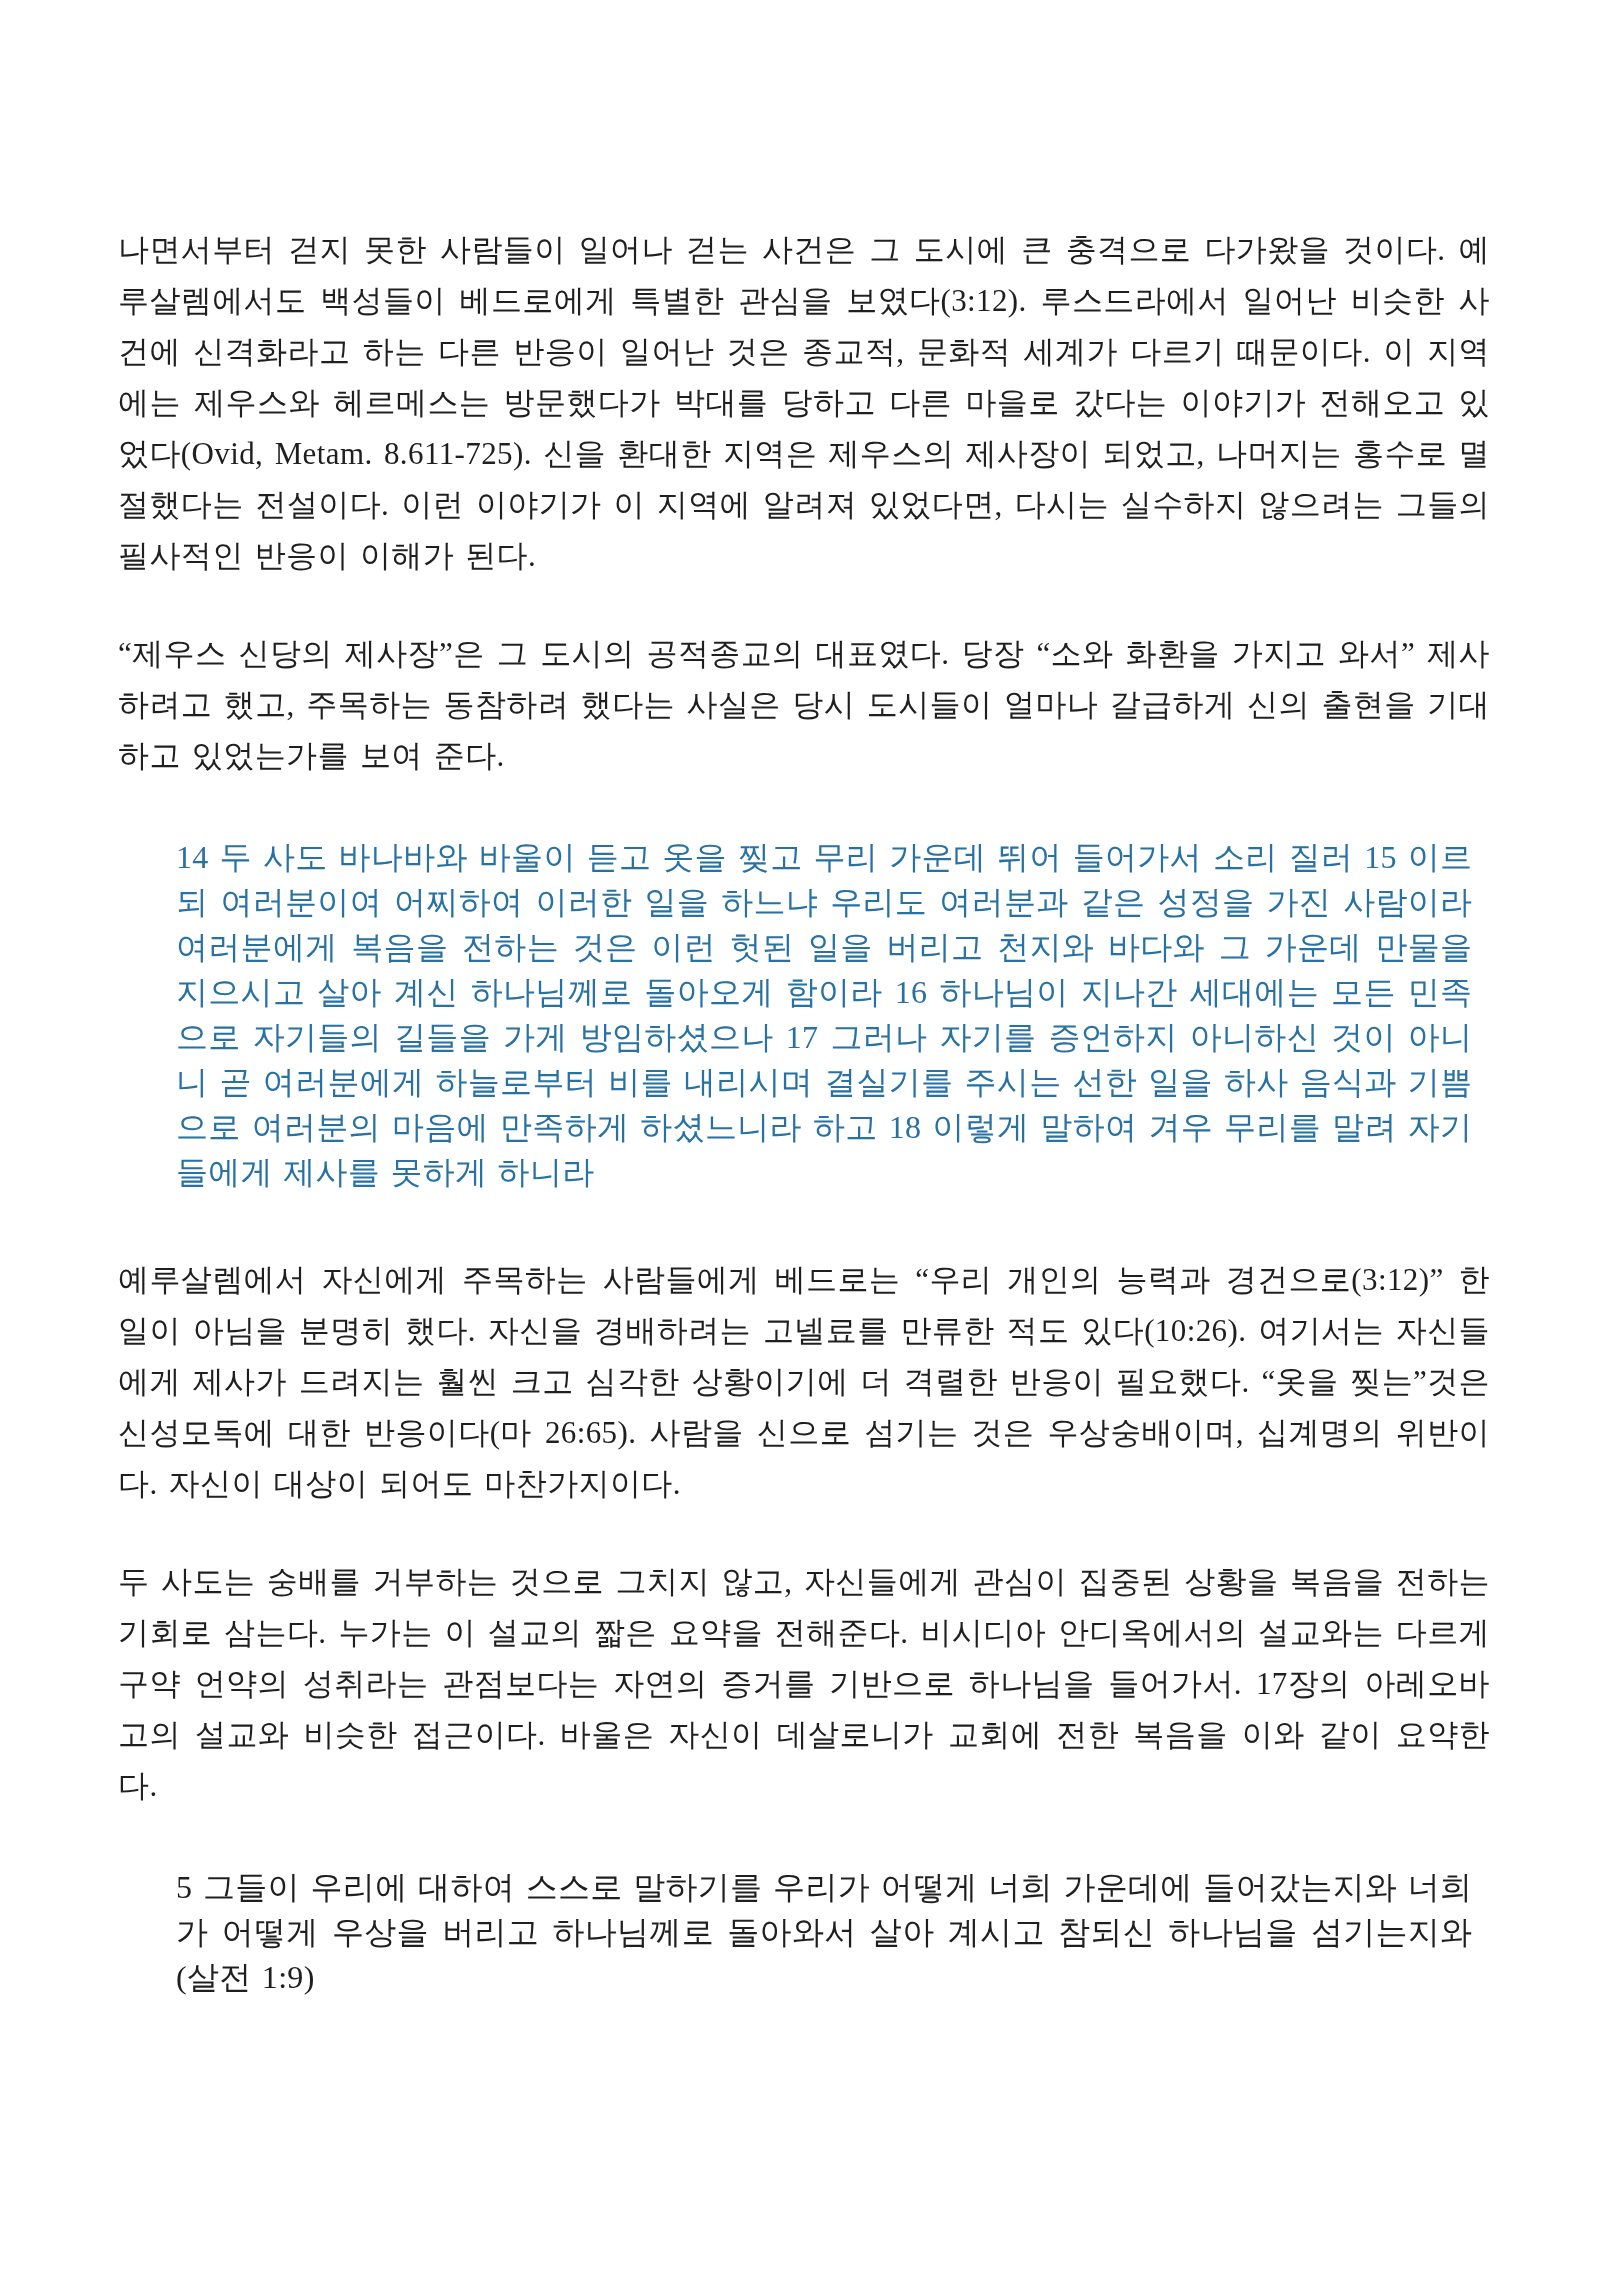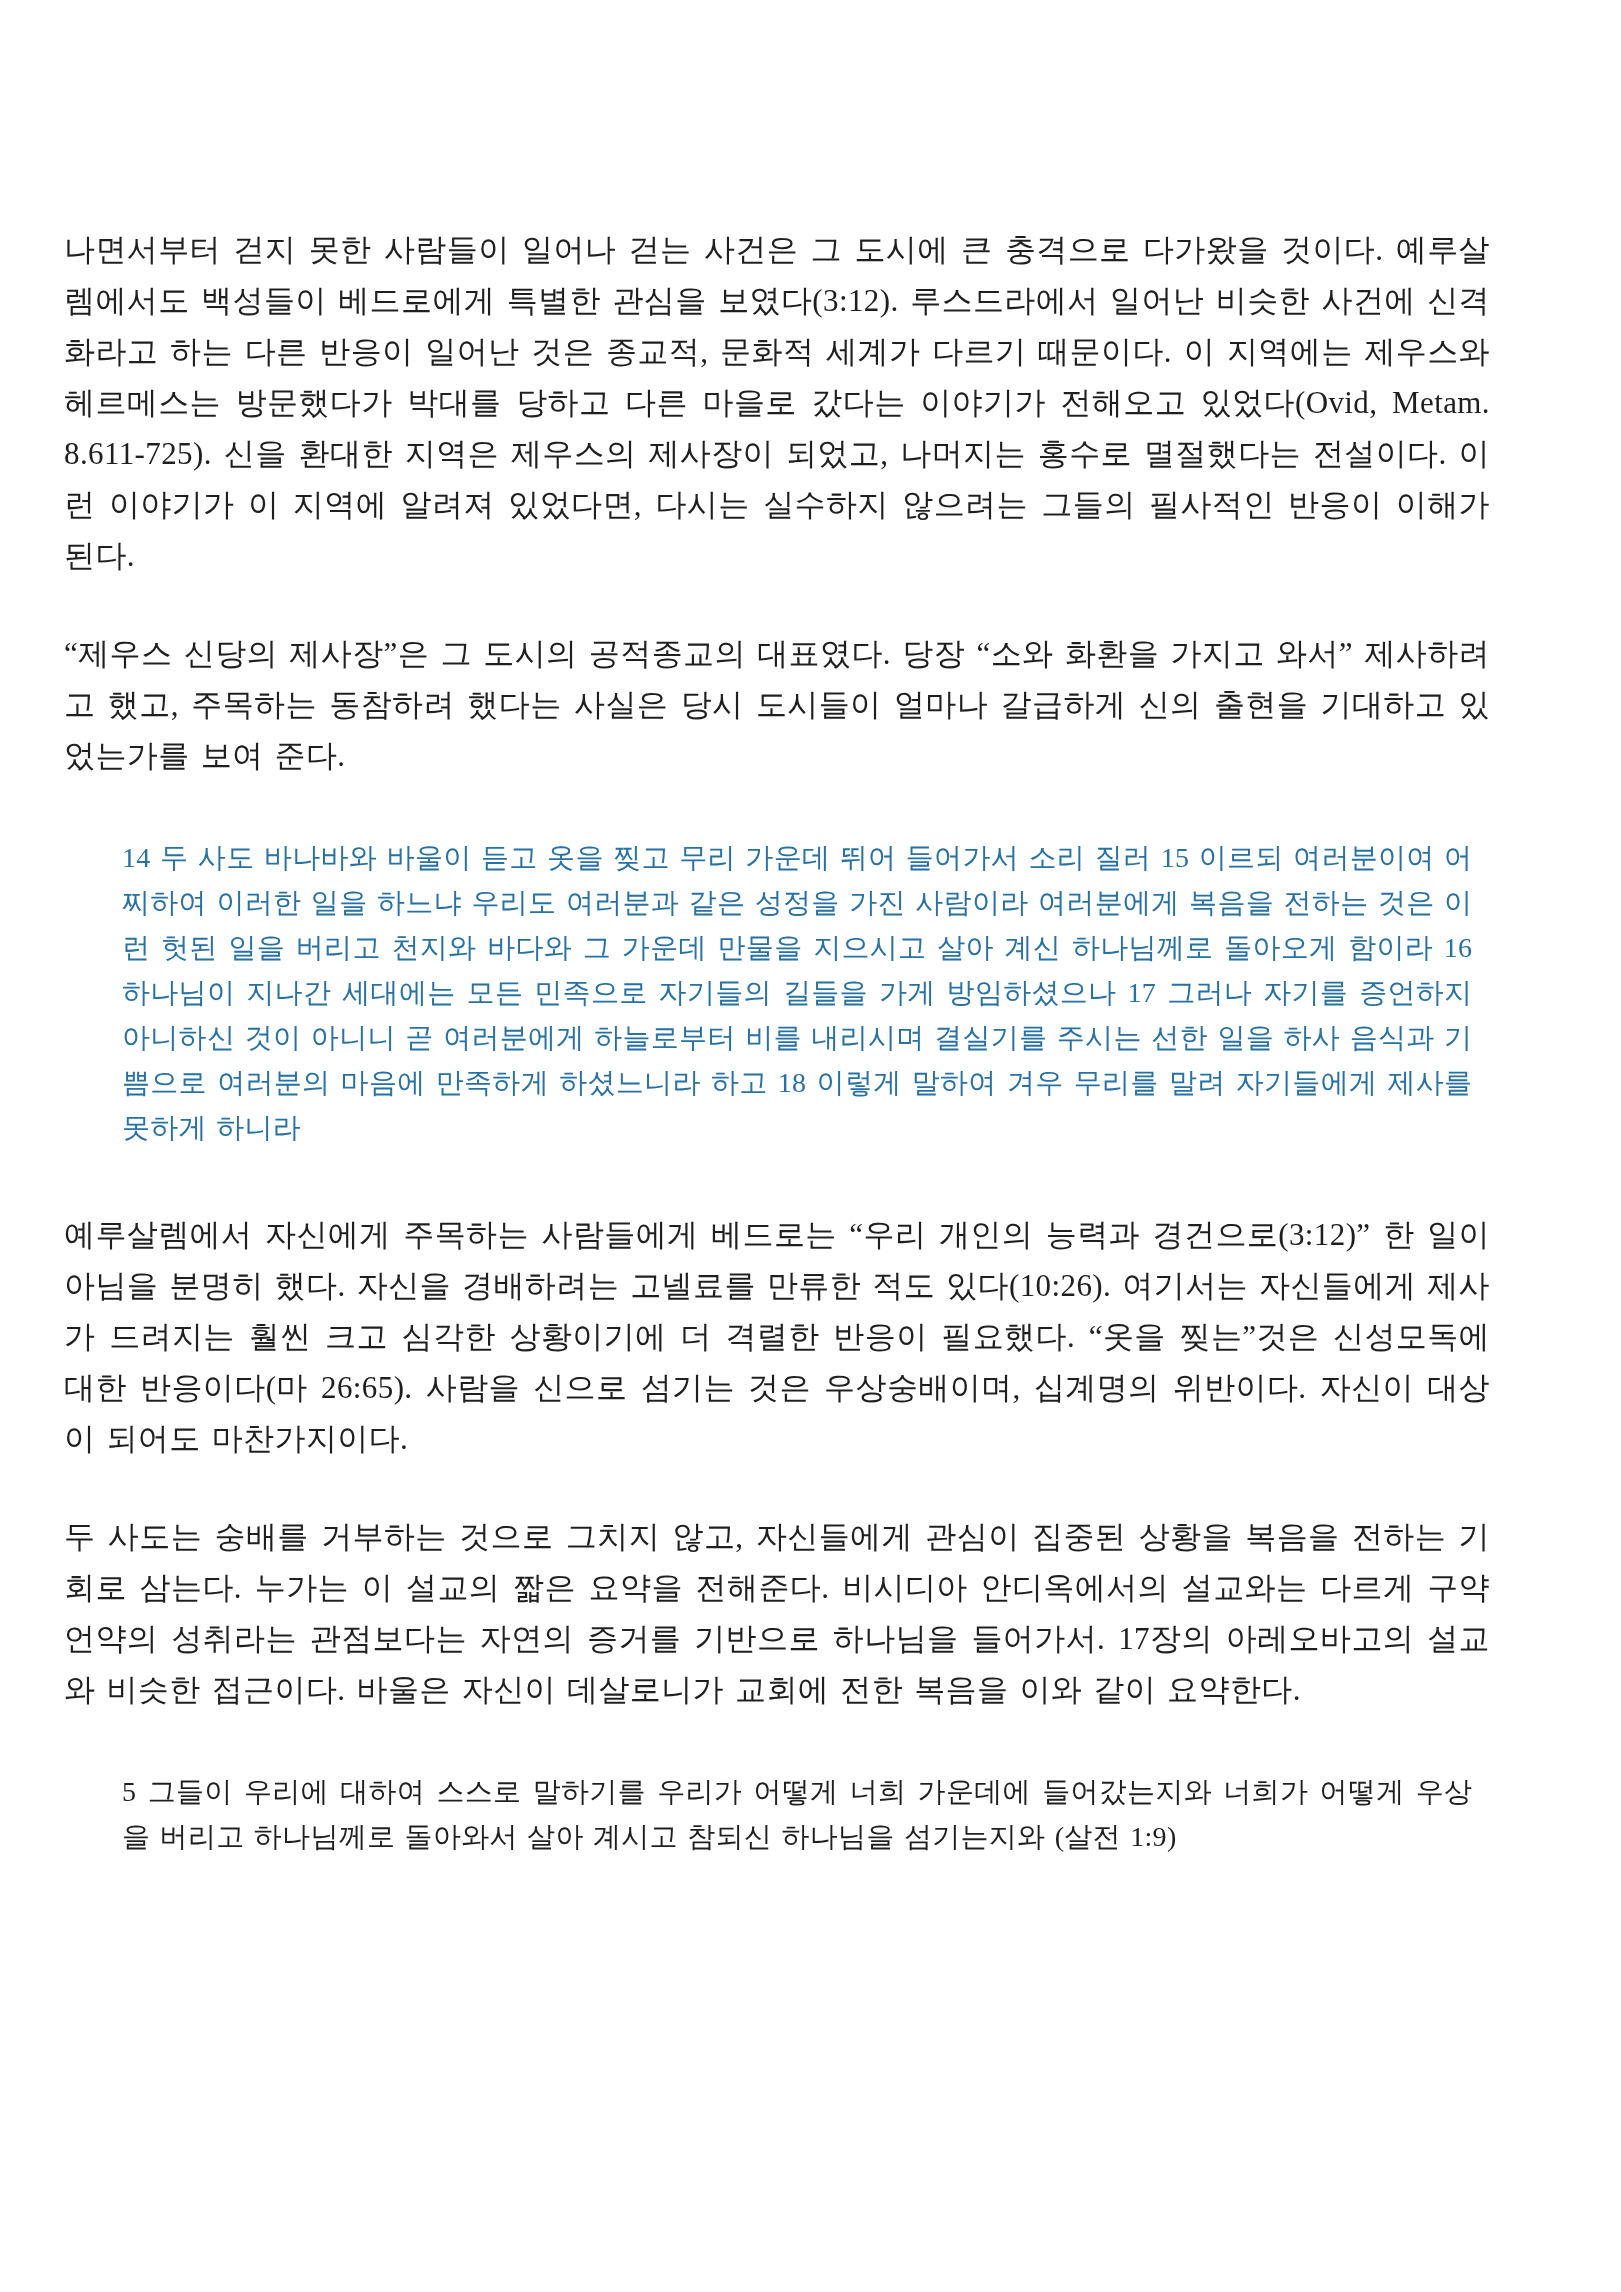--- a/index.html
+++ b/index.html
@@ -11,35 +11,35 @@
   body{
     width:1621px;
     height:2293px;
     background:var(--page-bg);
     overflow:hidden;
   }
   .page{
     box-sizing:border-box;
     width:1621px;
     height:2293px;
-    padding:224px 131px 39px 64px;
+    padding:224px 131px 39px 118px;
     font-family:"Liberation Serif","DejaVu Serif",serif;
     color:var(--body-text);
   }
   .para{
     font-size:31px;
     line-height:51px;
     margin:0 0 47px 0;
     text-align:justify;
     text-align-last:left;
     letter-spacing:0.4px;
     word-spacing:2.9px;
   }
   .quote{
-    font-size:28px;
+    font-size:32px;
     line-height:45px;
     margin:54px 17.6px 59px 58px;
     text-align:justify;
     text-align-last:left;
     letter-spacing:0.3px;
     word-spacing:2px;
   }
   .quote.blue{color:var(--quote-accent);}
   .quote.dark{color:var(--body-text);}
 </style>

